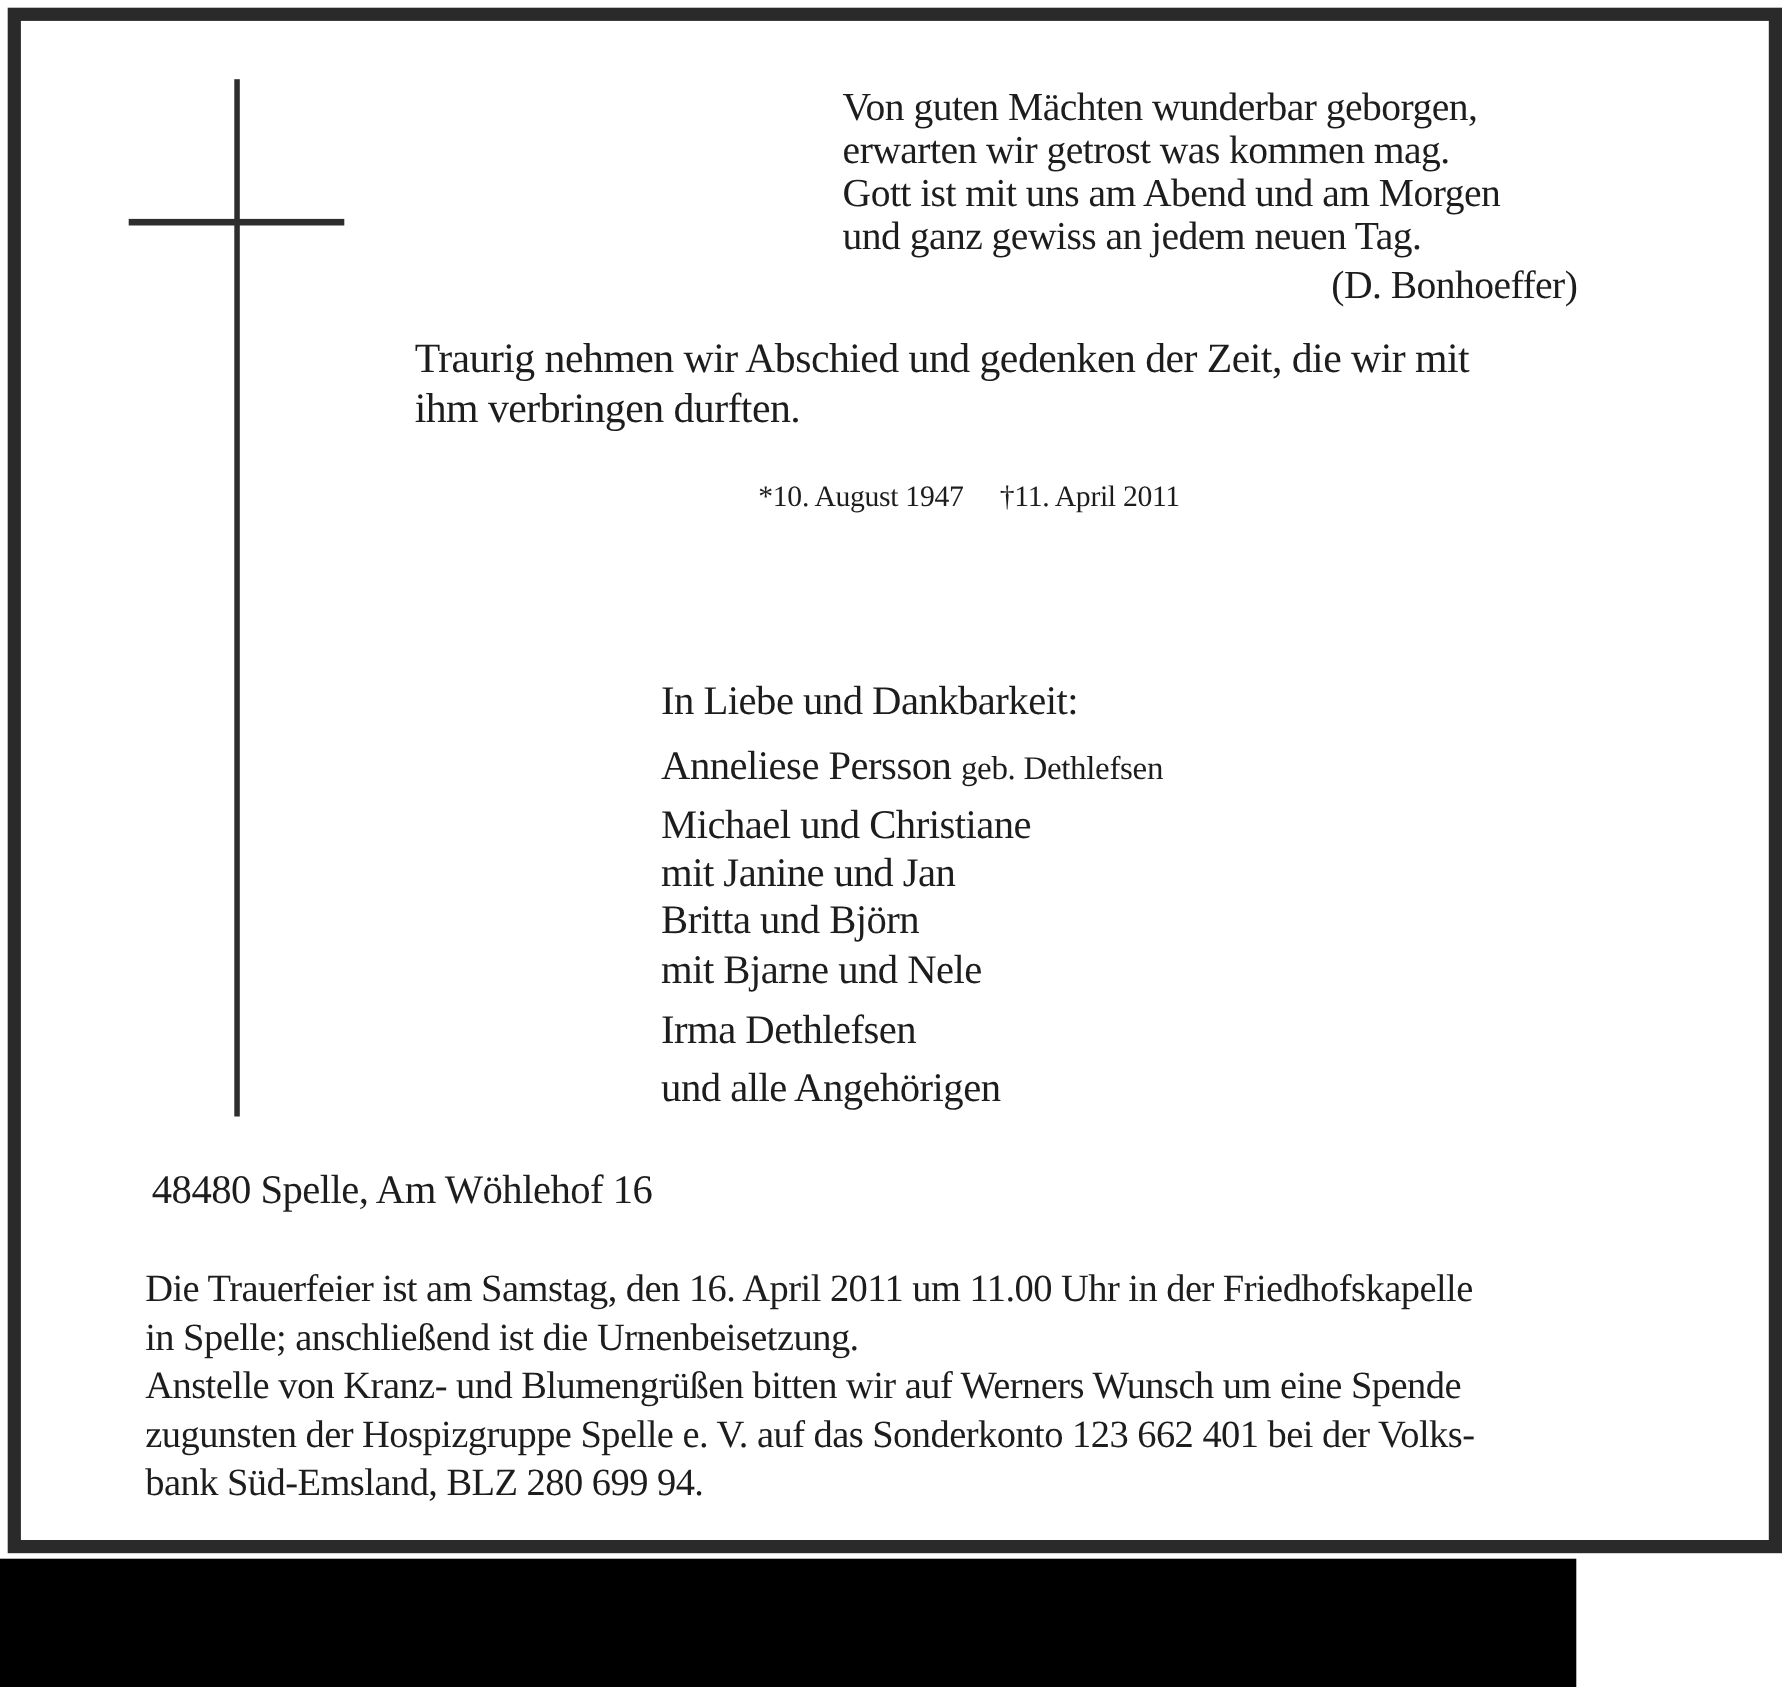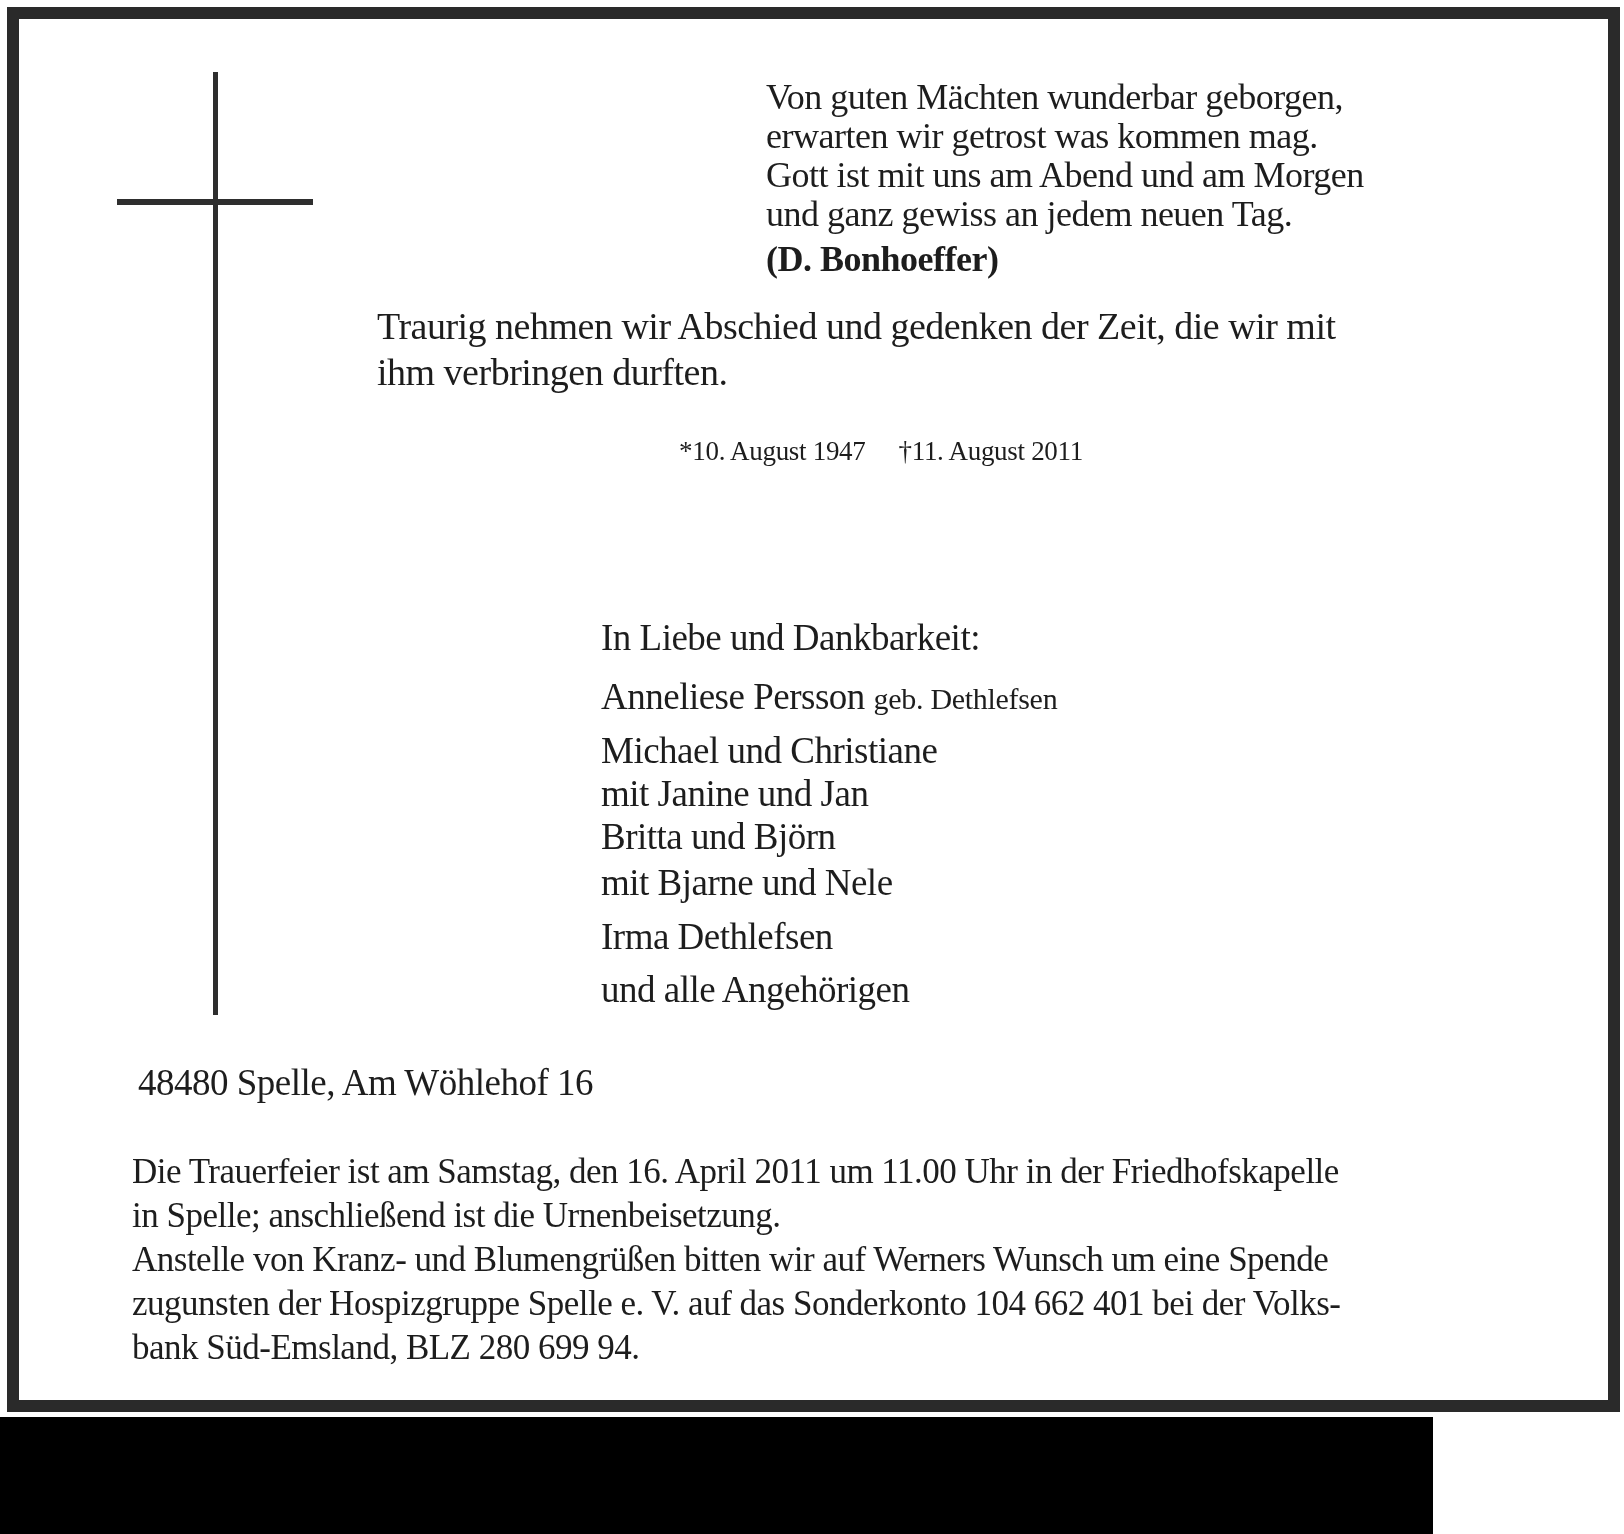--- a/index.html
+++ b/index.html
@@ -53,21 +53,21 @@
     position: absolute;
     left: 747px;
     top: 59px;
     width: 668px;
     font-size: 36px;
     line-height: 39px;
     letter-spacing: -0.5px;
   }
   .q-attr {
     margin-top: 6px;
-    font-weight: bold;
+    text-align: right;
   }
   
   .intro {
     position: absolute;
     left: 358px;
     top: 284px;
     width: 1120px;
     font-size: 38px;
     line-height: 46px;
     letter-spacing: -0.5px;
@@ -163,21 +163,21 @@
     </div>
 
     <div class="intro">
       <div>Traurig nehmen wir Abschied und gedenken der Zeit, die wir mit</div>
       <div>ihm verbringen durften.</div>
     </div>
 
     <div class="name-block">
       <div class="dates">
         <span>*10. August 1947</span>
-        <span>†11. August 2011</span>
+        <span>†11. April 2011</span>
       </div>
     </div>
 
     <div class="mourners">
       <div class="m-head">In Liebe und Dankbarkeit:</div>
       <div>
         <span>Anneliese Persson</span>
         <span class="m-suffix">geb. Dethlefsen</span>
       </div>
       <div class="mt9">Michael und Christiane</div>
@@ -187,21 +187,21 @@
       <div class="mt11">Irma Dethlefsen</div>
       <div class="mt10">und alle Angehörigen</div>
     </div>
 
     <div class="address">48480 Spelle, Am Wöhlehof 16</div>
 
     <div class="funeral">
       <div>Die Trauerfeier ist am Samstag, den 16. April 2011 um 11.00 Uhr in der Friedhofskapelle</div>
       <div>in Spelle; anschließend ist die Urnenbeisetzung.</div>
       <div>Anstelle von Kranz- und Blumengrüßen bitten wir auf Werners Wunsch um eine Spende</div>
-      <div>zugunsten der Hospizgruppe Spelle e. V. auf das Sonderkonto 104 662 401 bei der Volks-</div>
+      <div>zugunsten der Hospizgruppe Spelle e. V. auf das Sonderkonto 123 662 401 bei der Volks-</div>
       <div>bank Süd-Emsland, BLZ 280 699 94.</div>
     </div>
 
   </div>
 
   <div class="redaction"></div>
 
 </div>
 
 </body></html>

